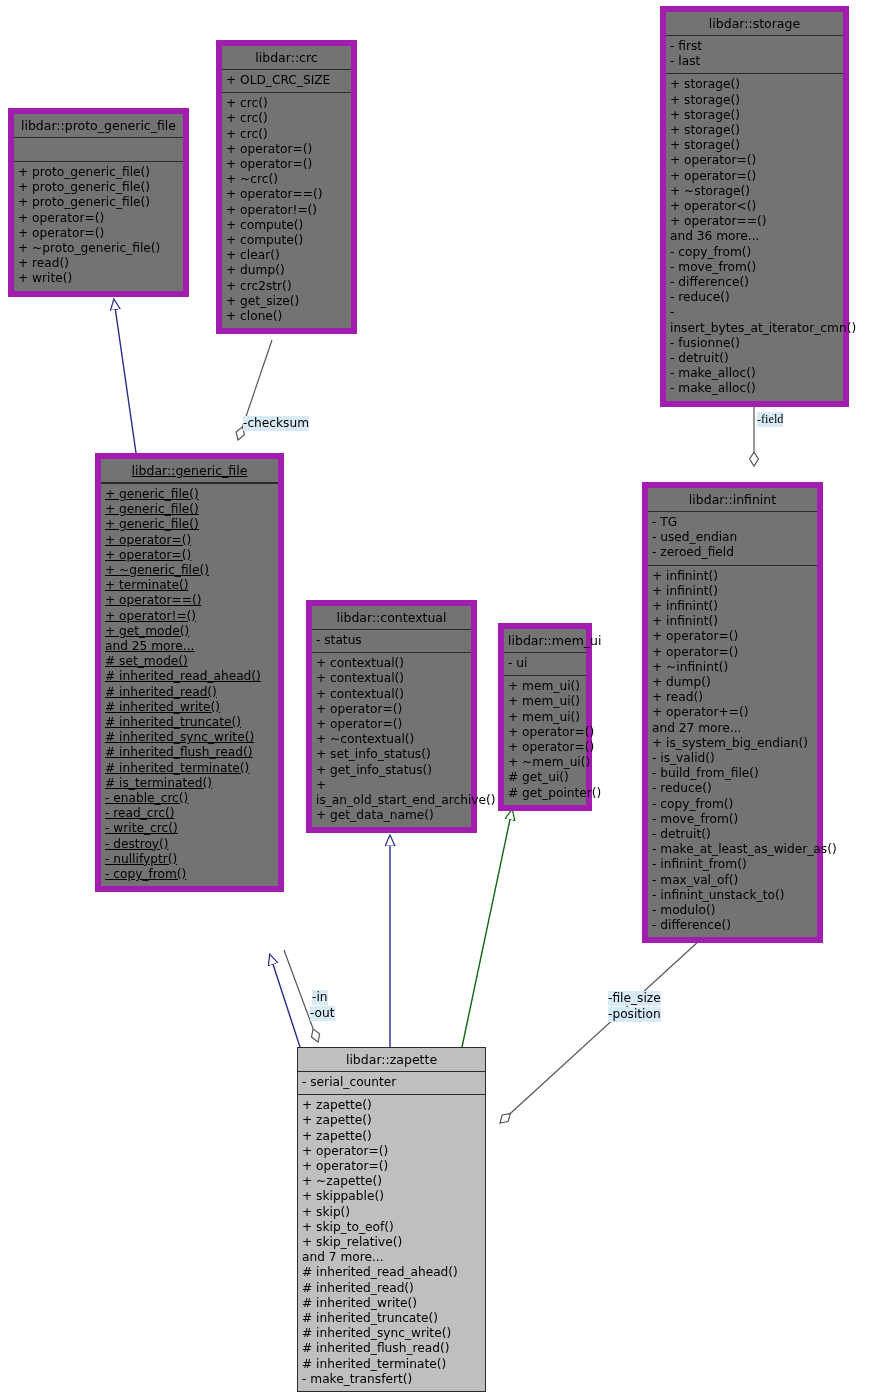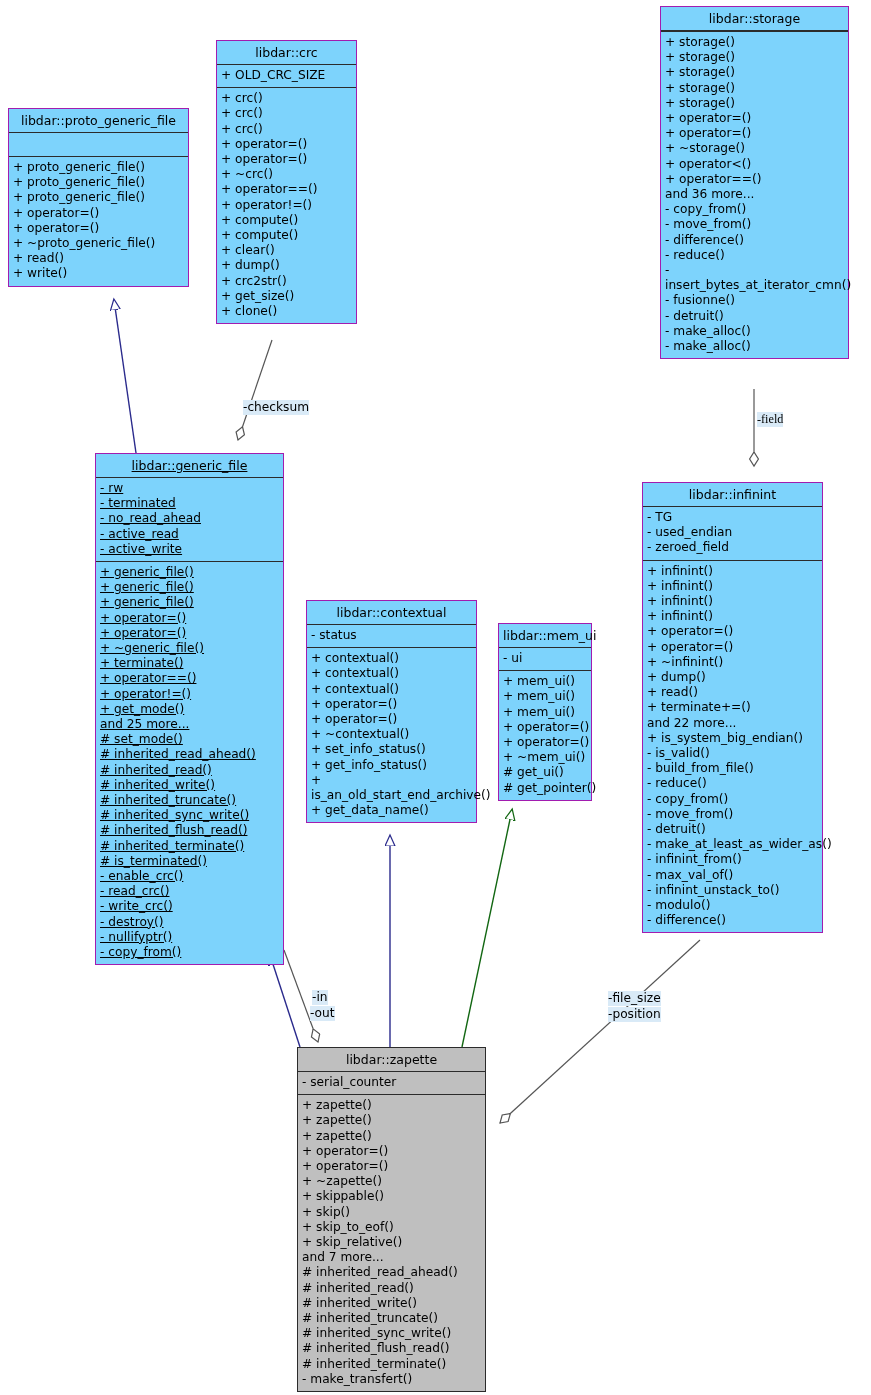--- a/index.html
+++ b/index.html
@@ -6,22 +6,22 @@
   body{
     width:871px;height:1395px;position:relative;overflow:hidden;
     font-family:"DejaVu Sans","Liberation Sans",sans-serif;
     color:#000000;
   }
   #canvas{position:absolute;left:0;top:0;width:871px;height:1395px;}
   svg.edges{position:absolute;left:0;top:0;width:871px;height:1395px;overflow:visible;}
 
   .uml-class{
     position:absolute;
-    background:#7dd3fc;
-    border:1px solid #a21caf;
+    background:#737373;
+    border:6px solid #a21caf;
     box-sizing:border-box;
     z-index:5;
   }
   .uml-class.highlight{background:#bfbfbf;border:1px solid #2b2b2b;}
 
   .cls-title{
     text-align:center;
     font-size:12.5px;
     line-height:15px;
     padding:4px 4px 4px 4px;
@@ -96,20 +96,24 @@
     </g>
 
     <g>
       <line x1="700" y1="940" x2="500" y2="1123" stroke="#555555" stroke-width="1.2" marker-end="url(#diamond-gray)"></line>
     </g>
   </svg>
 
   <div class="uml-class" style="left:660px;top:6px;width:189px;">
     <div class="cls-title">libdar::storage</div>
     <div class="cls-sep"></div>
+    <div class="cls-attrs">
+      <div class="row">- first</div>
+      <div class="row">- last</div>
+    </div>
     <div class="cls-sep"></div>
     <div class="cls-ops">
       <div class="row">+ storage()</div>
       <div class="row">+ storage()</div>
       <div class="row">+ storage()</div>
       <div class="row">+ storage()</div>
       <div class="row">+ storage()</div>
       <div class="row">+ operator=()</div>
       <div class="row">+ operator=()</div>
       <div class="row">+ ~storage()</div>
@@ -167,27 +171,20 @@
       <div class="row">+ operator=()</div>
       <div class="row">+ ~proto_generic_file()</div>
       <div class="row">+ read()</div>
       <div class="row">+ write()</div>
     </div>
   </div>
 
   <div class="uml-class" style="left:95px;top:453px;width:189px;text-decoration:underline;">
     <div class="cls-title">libdar::generic_file</div>
     <div class="cls-sep"></div>
-    <div class="cls-attrs">
-      <div class="row">- rw</div>
-      <div class="row">- terminated</div>
-      <div class="row">- no_read_ahead</div>
-      <div class="row">- active_read</div>
-      <div class="row">- active_write</div>
-    </div>
     <div class="cls-sep"></div>
     <div class="cls-ops">
       <div class="row">+ generic_file()</div>
       <div class="row">+ generic_file()</div>
       <div class="row">+ generic_file()</div>
       <div class="row">+ operator=()</div>
       <div class="row">+ operator=()</div>
       <div class="row">+ ~generic_file()</div>
       <div class="row">+ terminate()</div>
       <div class="row">+ operator==()</div>
@@ -264,22 +261,22 @@
     <div class="cls-ops">
       <div class="row">+ infinint()</div>
       <div class="row">+ infinint()</div>
       <div class="row">+ infinint()</div>
       <div class="row">+ infinint()</div>
       <div class="row">+ operator=()</div>
       <div class="row">+ operator=()</div>
       <div class="row">+ ~infinint()</div>
       <div class="row">+ dump()</div>
       <div class="row">+ read()</div>
-      <div class="row">+ terminate+=()</div>
-      <div class="row">and 22 more...</div>
+      <div class="row">+ operator+=()</div>
+      <div class="row">and 27 more...</div>
       <div class="row">+ is_system_big_endian()</div>
       <div class="row">- is_valid()</div>
       <div class="row">- build_from_file()</div>
       <div class="row">- reduce()</div>
       <div class="row">- copy_from()</div>
       <div class="row">- move_from()</div>
       <div class="row">- detruit()</div>
       <div class="row">- make_at_least_as_wider_as()</div>
       <div class="row">- infinint_from()</div>
       <div class="row">- max_val_of()</div>
@@ -312,21 +309,21 @@
       <div class="row"># inherited_read()</div>
       <div class="row"># inherited_write()</div>
       <div class="row"># inherited_truncate()</div>
       <div class="row"># inherited_sync_write()</div>
       <div class="row"># inherited_flush_read()</div>
       <div class="row"># inherited_terminate()</div>
       <div class="row">- make_transfert()</div>
     </div>
   </div>
 
-  <div class="edge-label" style="left:243px;top:400px;">-checksum</div>
+  <div class="edge-label" style="left:243px;top:416px;">-checksum</div>
 
   <div class="edge-label" style="left:757px;top:412px;font-family:Liberation Serif, serif;">-field</div>
 
   <div class="edge-label" style="left:312px;top:990px;">-in</div>
 
   <div class="edge-label" style="left:310px;top:1006px;">-out</div>
 
   <div class="edge-label" style="left:608px;top:991px;">-file_size</div>
 
   <div class="edge-label" style="left:608px;top:1007px;">-position</div>

